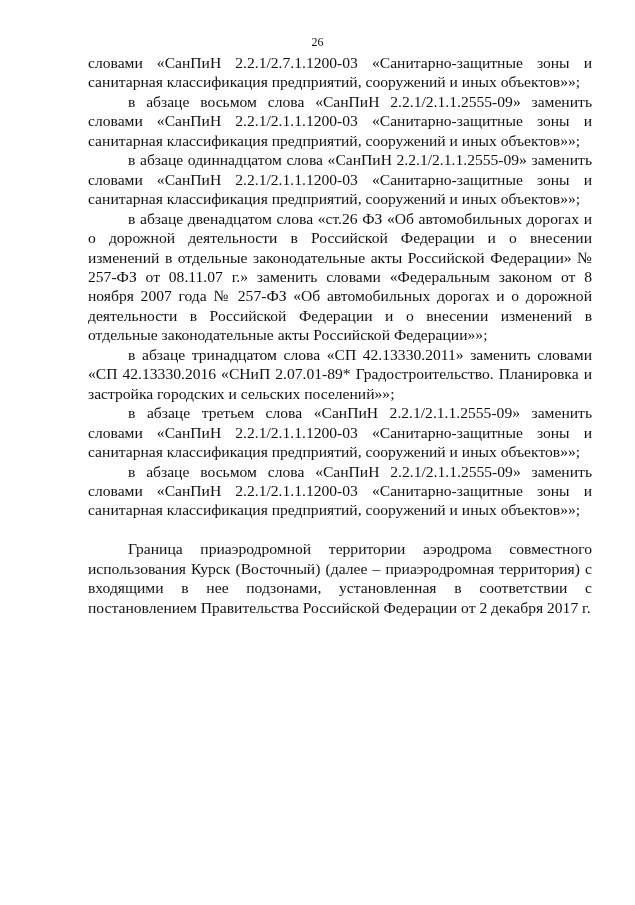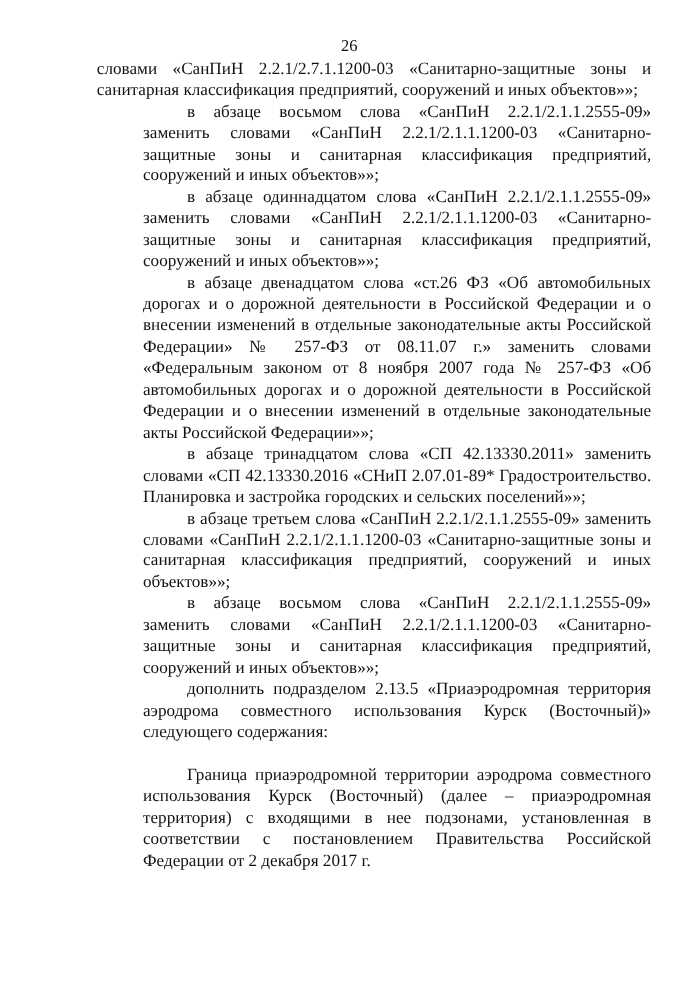--- a/index.html
+++ b/index.html
@@ -14,40 +14,39 @@
     overflow: hidden;
     font-family: "Liberation Serif", "DejaVu Serif", serif;
     color: #111111;
   }
   .page-number {
     position: absolute;
     top: 33px;
     left: 0;
     width: 635px;
     text-align: center;
-    font-size: 15px;
+    font-size: 12px;
     line-height: 18px;
   }
   .content {
     position: absolute;
     top: 53px;
     left: 88px;
     width: 504px;
     font-size: 15.6px;
     line-height: 19.45px;
   }
   .p {
     margin: 0;
     text-align: justify;
     text-align-last: left;
     hyphens: none;
   }
   .indent {
     text-indent: 40px;
-    margin-left: 42px;
   }
   .heading {
     font-weight: bold;
   }
   .spacer {
     height: 19.45px;
   }
 </style>
 </head>
 <body>
@@ -55,19 +54,18 @@
 <div class="page-number">26</div>
 
 <div class="content">
   <p class="p">словами «СанПиН 2.2.1/2.7.1.1200-03 «Санитарно-защитные зоны и санитарная классификация предприятий, сооружений и иных объектов»»;</p>
   <p class="p indent">в абзаце восьмом слова «СанПиН 2.2.1/2.1.1.2555-09» заменить словами «СанПиН 2.2.1/2.1.1.1200-03 «Санитарно-защитные зоны и санитарная классификация предприятий, сооружений и иных объектов»»;</p>
   <p class="p indent">в абзаце одиннадцатом слова «СанПиН 2.2.1/2.1.1.2555-09» заменить словами «СанПиН 2.2.1/2.1.1.1200-03 «Санитарно-защитные зоны и санитарная классификация предприятий, сооружений и иных объектов»»;</p>
   <p class="p indent">в абзаце двенадцатом слова «ст.26 ФЗ «Об автомобильных дорогах и о дорожной деятельности в Российской Федерации и о внесении изменений в отдельные законодательные акты Российской Федерации» № 257-ФЗ от 08.11.07 г.» заменить словами «Федеральным законом от 8 ноября 2007 года № 257-ФЗ «Об автомобильных дорогах и о дорожной деятельности в Российской Федерации и о внесении изменений в отдельные законодательные акты Российской Федерации»»;</p>
   <p class="p indent">в абзаце тринадцатом слова «СП 42.13330.2011» заменить словами «СП 42.13330.2016 «СНиП 2.07.01-89* Градостроительство. Планировка и застройка городских и сельских поселений»»;</p>
   <p class="p indent">в абзаце третьем слова «СанПиН 2.2.1/2.1.1.2555-09» заменить словами «СанПиН 2.2.1/2.1.1.1200-03 «Санитарно-защитные зоны и санитарная классификация предприятий, сооружений и иных объектов»»;</p>
   <p class="p indent">в абзаце восьмом слова «СанПиН 2.2.1/2.1.1.2555-09» заменить словами «СанПиН 2.2.1/2.1.1.1200-03 «Санитарно-защитные зоны и санитарная классификация предприятий, сооружений и иных объектов»»;</p>
-  <p class="p indent">дополнить подразделом 2.13.5 «Приаэродромная территория аэродрома совместного использования Курск (Восточный)» следующего содержания:</p>
 
 
   <div class="spacer"></div>
 
   <p class="p indent">Граница приаэродромной территории аэродрома совместного использования Курск (Восточный) (далее – приаэродромная территория) с входящими в нее подзонами, установленная в соответствии с постановлением Правительства Российской Федерации от 2 декабря 2017 г.</p>
 </div>
 
 </body></html>

